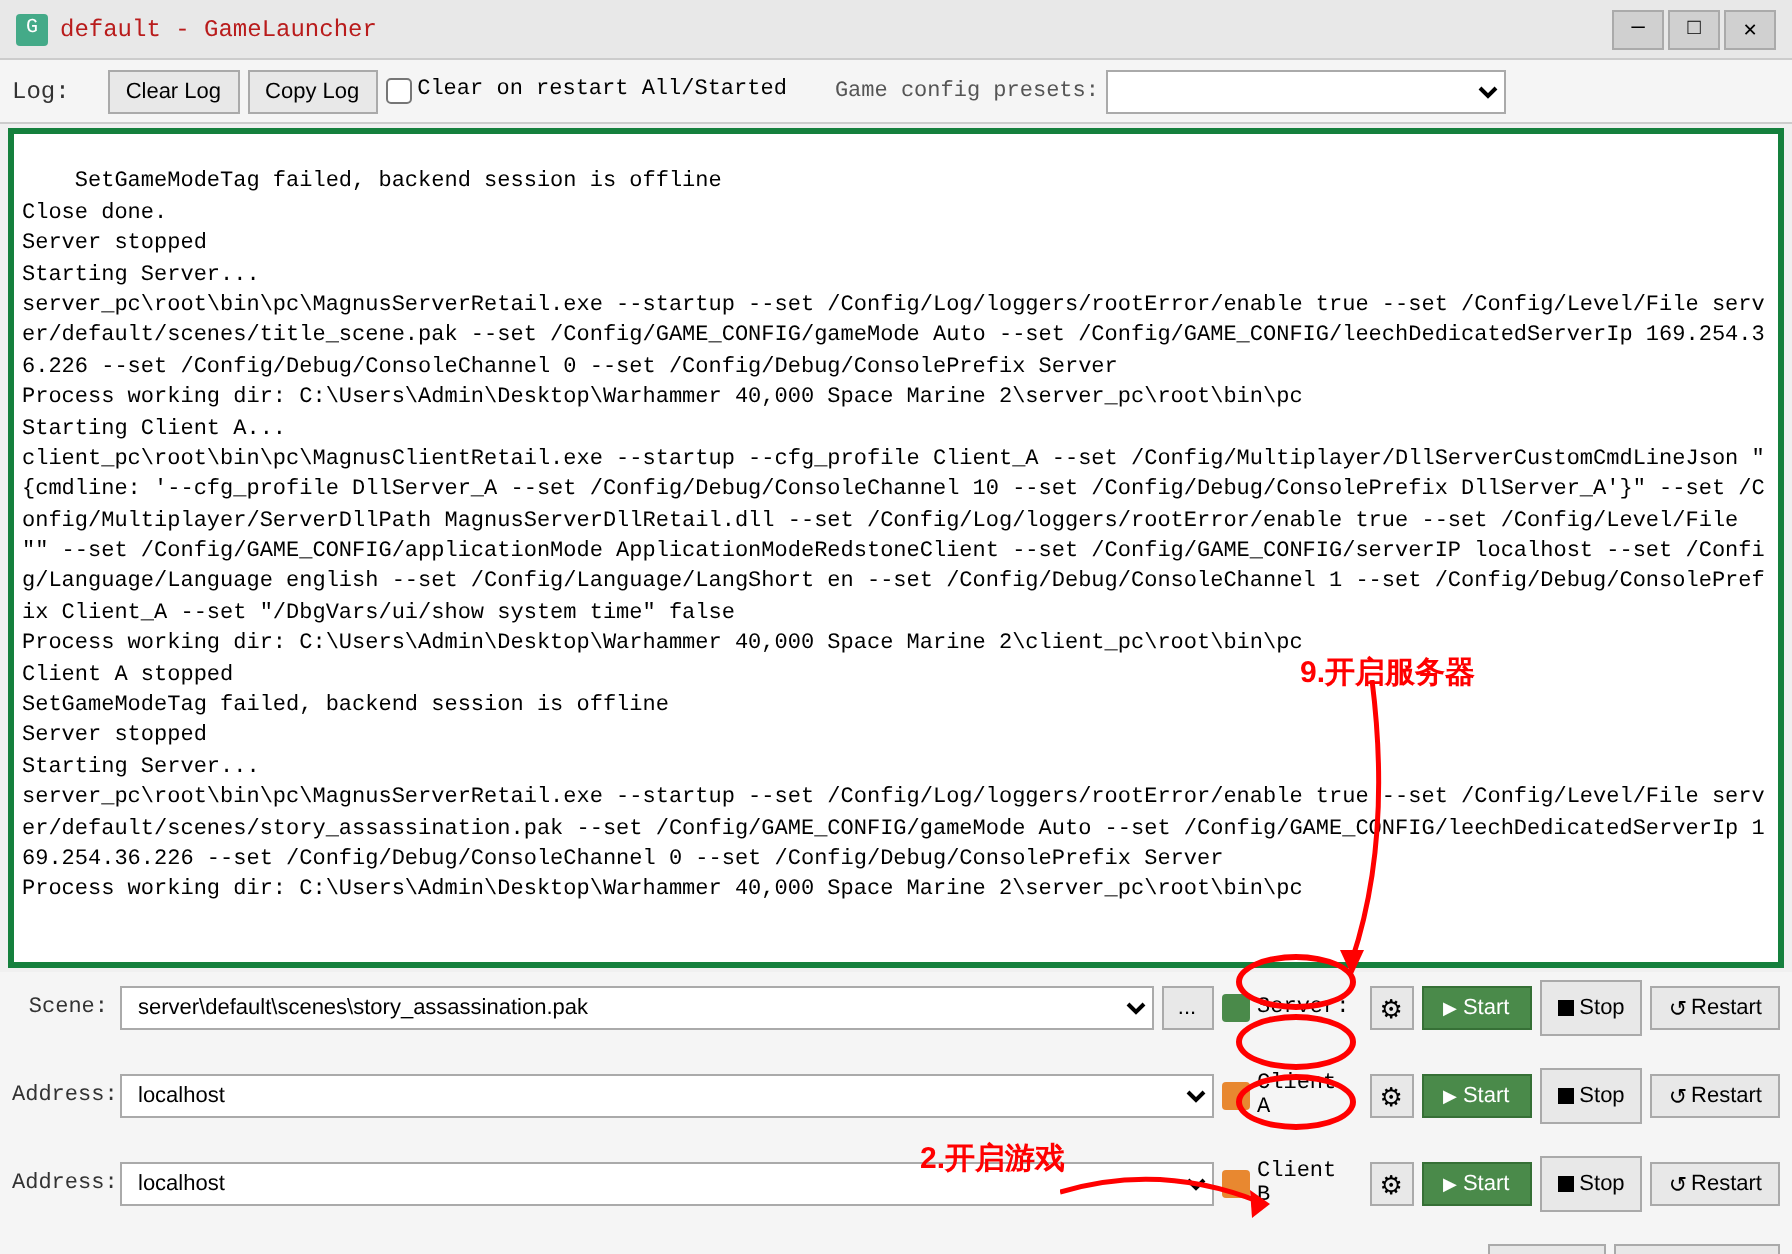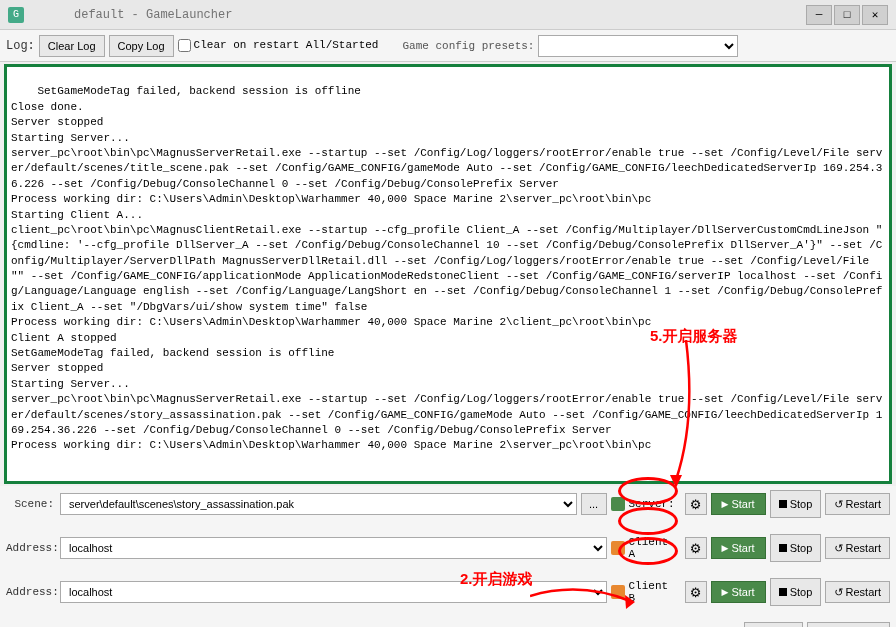--- a/index.html
+++ b/index.html
@@ -31,22 +31,21 @@
     .titlebar-icon {
       width: 16px;
       height: 16px;
       background: #4a8;
       border-radius: 2px;
       display: flex; align-items: center; justify-content: center;
       font-size: 10px; color: white;
     }
     .titlebar-title {
       font-size: 12px;
-      color: #737373;
-      margin-left: 44px;
+      color: #b91c1c;
     }
     .titlebar-controls {
       display: flex;
       gap: 2px;
     }
     .titlebar-btn {
       width: 26px;
       height: 20px;
       background: #d0d0d0;
       border: 1px solid #aaa;
@@ -61,21 +60,21 @@
       height: 32px;
       display: flex;
       align-items: center;
       padding: 0 6px;
       border-bottom: 1px solid #ccc;
       gap: 4px;
     }
     .toolbar-label {
       font-size: 12px;
       color: #333;
-      margin-right: 0;
+      margin-right: 15px;
     }
     .btn {
       height: 22px;
       padding: 0 8px;
       font-size: 11px;
       background: #e8e8e8;
       border: 1px solid #aaa;
       cursor: pointer;
       display: flex; align-items: center;
     }
@@ -409,21 +408,21 @@
     <div class="control-row">
       <span class="row-label">Version:</span>
       <input type="text" class="version-input" value="" style="">
       <button class="gen-btn">Gen</button>
       <div style="flex:1"></div>
       <button class="restart-started-btn">Restart Started</button>
     </div>
   </div>
 
   <div style="position:absolute; top:327px; left:650px; color:red; font-size:15px; font-weight:bold; font-family:Arial,sans-serif; pointer-events:none;">
-    <span>5.开启服务器</span>
+    <span>9.开启服务器</span>
   </div>
 
   <div style="position:absolute; top:477px; left:618px; width:60px; height:28px; border:3px solid red; border-radius:50%; pointer-events:none;"></div>
 
   <svg style="position:absolute; top:340px; left:656px; pointer-events:none;" width="60" height="150">
     <path d="M 30,0 Q 40,80 20,140" stroke="red" stroke-width="2.5" fill="none"></path>
     <polygon points="14,135 20,148 26,135" fill="red"></polygon>
   </svg>
 
   <div style="position:absolute; top:570px; left:460px; color:red; font-size:15px; font-weight:bold; font-family:Arial,sans-serif; pointer-events:none;">

